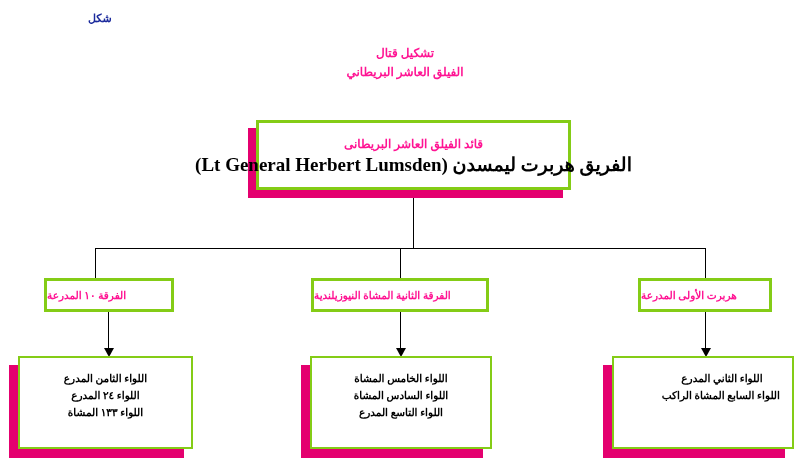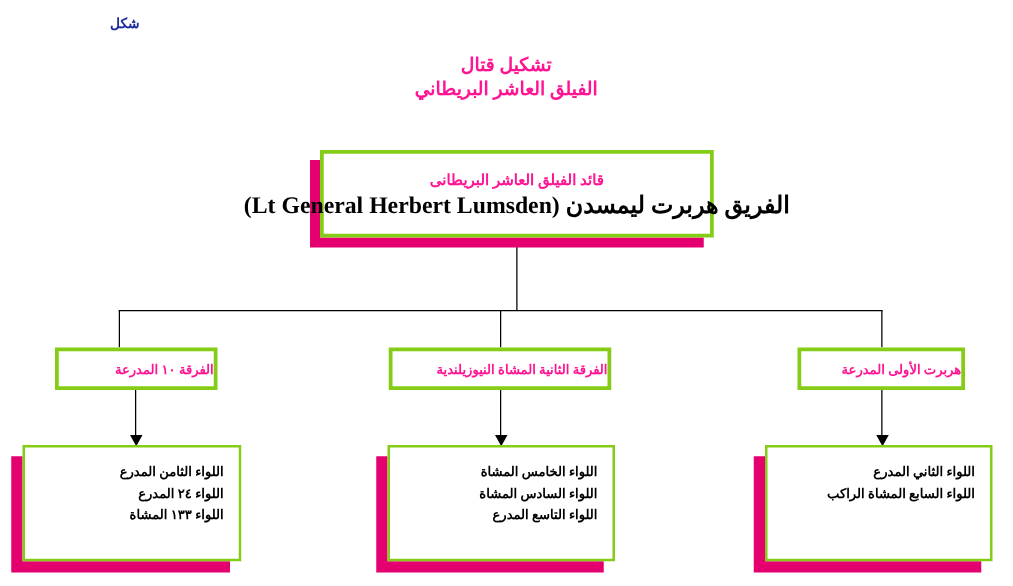--- a/index.html
+++ b/index.html
@@ -35,21 +35,21 @@
   .title-block {
     position: absolute;
     left: 255px;
     top: 44px;
     width: 300px;
     text-align: center;
     color: #ff1493;
     direction: rtl;
   }
   .title-line {
-    font-size: 15px;
+    font-size: 12px;
     font-weight: bold;
     line-height: 19px;
     white-space: nowrap;
     color: #ff1493;
   }
 
   
   .box {
     position: absolute;
     box-sizing: border-box;
@@ -105,21 +105,21 @@
     direction: ltr;
     unicode-bidi: embed;
     font-family: "Liberation Serif", "DejaVu Serif", serif;
   }
 
   
   .div-box {
     height: 34px;
     display: flex;
     align-items: center;
-    justify-content: flex-start;
+    justify-content: flex-end;
     border-width: 3px;
   }
   .div-label {
     font-size: 10.5px;
     font-weight: bold;
     color: #ff1493;
     white-space: nowrap;
     direction: rtl;
   }
   #div-box-0 { left: 44px;  top: 278px; width: 130px; }
@@ -133,20 +133,21 @@
     border-width: 2px;
   }
   #brig-box-0 { left: 18px;  top: 356px; width: 175px; height: 93px; }
   #brig-box-1 { left: 310px; top: 356px; width: 182px; height: 93px; }
   #brig-box-2 { left: 612px; top: 356px; width: 182px; height: 93px; padding-left: 38px; }
   #brig-shadow-0 { left: 9px;  top: 365px; width: 175px; height: 93px; }
   #brig-shadow-1 { left: 301px; top: 365px; width: 182px; height: 93px; }
   #brig-shadow-2 { left: 603px; top: 365px; width: 182px; height: 93px; }
   .brig-list {
     direction: rtl;
+    text-align: center;
     padding: 0 12px;
   }
   .brig-item {
     font-size: 10.5px;
     font-weight: bold;
     color: #000000;
     line-height: 17px;
     white-space: nowrap;
   }
 

